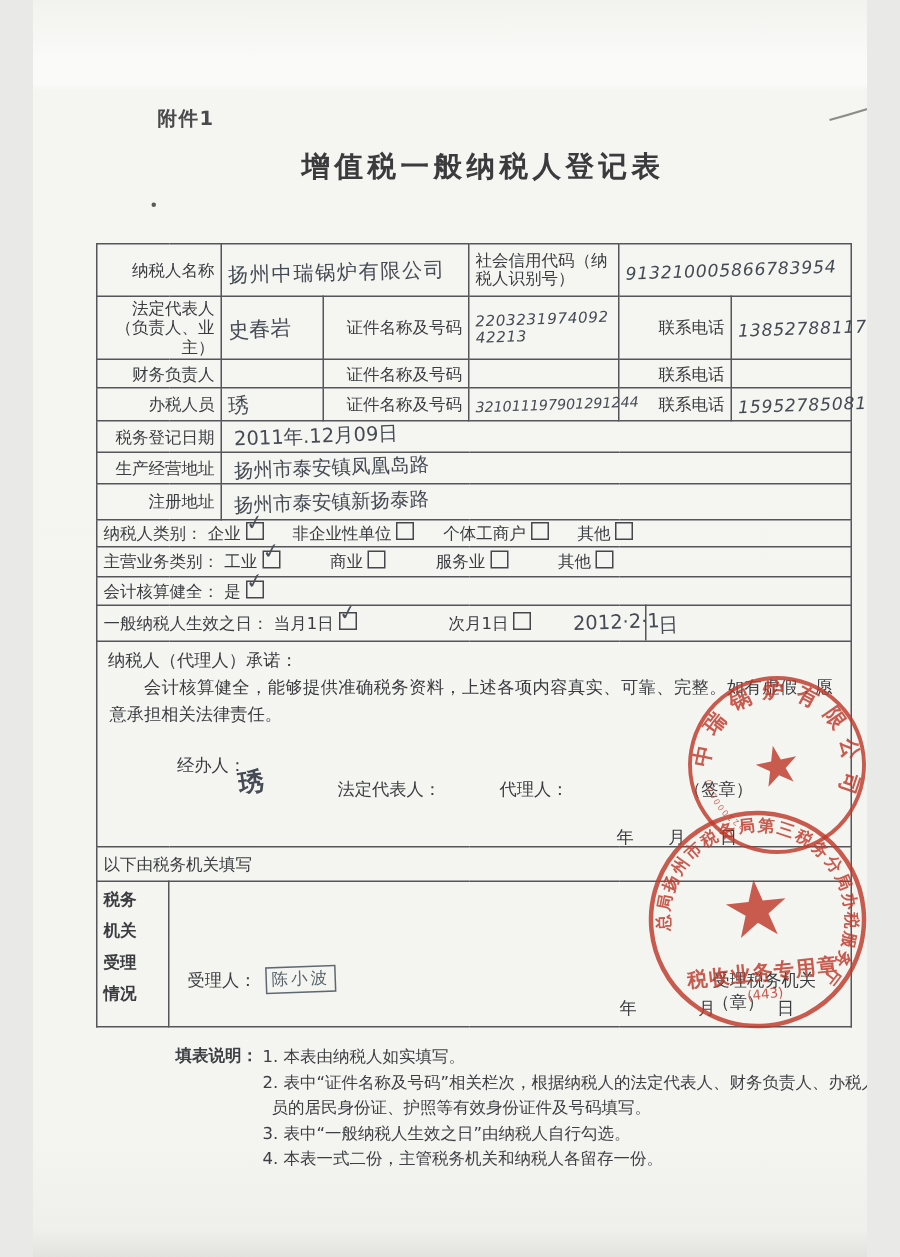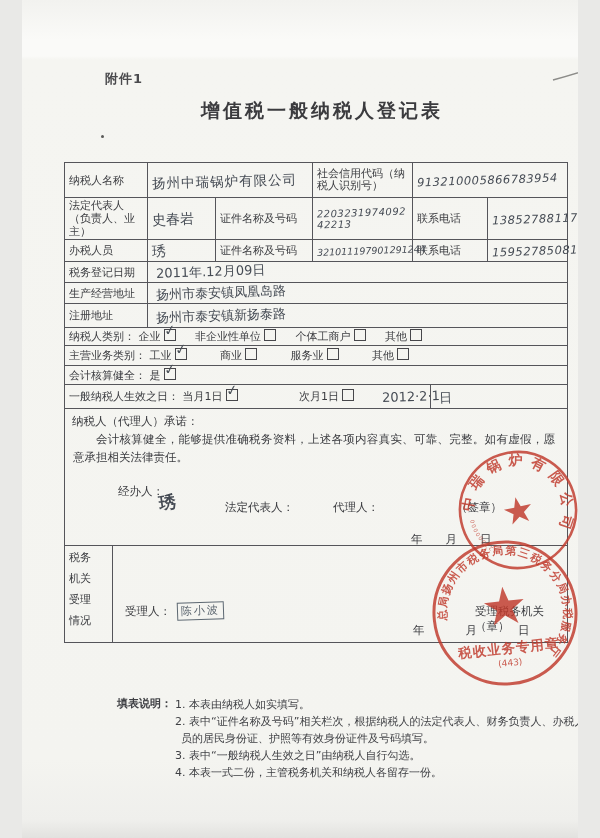--- a/index.html
+++ b/index.html
@@ -8,42 +8,42 @@
     background:linear-gradient(180deg,#f2f2ef 0px,#fafaf8 40px,#fafaf8 56px,#f5f5f1 60px,#f4f4f0 760px,#efefec 820px,#e2e2df 838px);
     color:#3d3e42;}
   
   .attachment{position:absolute;left:83px;top:70px;font-size:13px;font-weight:bold;color:#4a4a4d;letter-spacing:1px;}
   .title{position:absolute;left:0;top:98px;width:600px;text-align:center;font-size:19px;font-weight:bold;letter-spacing:3px;color:#3b3b3e;}
   .tiny-dot{position:absolute;left:79px;top:135px;width:3px;height:3px;border-radius:50%;background:#5a5a58;}
   .pen-stroke{position:absolute;left:528px;top:60px;}
   
   table.form{position:absolute;left:42px;top:162px;width:503px;border-collapse:collapse;table-layout:fixed;}
   table.form td{border:1px solid #55555a;padding:1px 4px;font-size:11px;vertical-align:middle;color:#3b3c40;overflow:visible;}
-  td.lbl{line-height:13px;}
+  td.lbl{line-height:13px;text-align:right;}
   td.sm{font-size:10.5px;line-height:12.5px;padding:1px 3px;margin-top:44px;}
   td.rel{position:relative;}
   
   .hw{display:inline-block;font-family:"DejaVu Sans",sans-serif;color:#454b54;transform:rotate(-2deg);font-size:13px;white-space:nowrap;}
   .hw-name{font-size:14px;transform:rotate(-3deg) translateY(1px);}
   .hw-company{font-size:13.5px;transform:rotate(-1.5deg) translateY(2px);letter-spacing:1px;}
   .hw-num{font-size:11.5px;font-style:italic;letter-spacing:0.5px;}
   .hw-wrap{white-space:normal;word-break:break-all;width:92px;line-height:11px;font-size:10px;}
   .hw-small{font-size:9.5px;letter-spacing:0;}
   .hw-sign{font-size:17px;transform:rotate(-8deg);font-weight:bold;}
   
   .cb{display:inline-block;position:relative;width:10px;height:10px;border:1px solid #47474b;margin:0 2px -1px 3px;}
   .cb.checked::after{content:"✓";position:absolute;left:-1px;top:-8px;font-size:14px;color:#4a5058;transform:rotate(-10deg);}
   .opt{margin-right:14px;}
   .opt-wide{margin-right:28px;}
   
   .abs{position:absolute;}
   .c-title{left:7px;top:5px;font-size:11.5px;}
   .c-body{left:8px;top:22px;width:482px;font-size:11.5px;line-height:17.5px;text-indent:2em;text-align:justify;}
   
-  .vlab{font-size:11.5px;line-height:21px;padding-left:3px;padding-top:2px;}
+  .vlab{font-size:11.5px;line-height:21px;padding-left:3px;padding-top:2px;font-weight:bold;}
   
   .chop{display:inline-block;border:1px solid #5d6872;color:#57616b;font-size:11px;letter-spacing:2px;padding:0px 3px 1px 3px;transform:rotate(-2deg);margin-left:6px;}
   
   .stamp{position:absolute;pointer-events:none;opacity:0.82;}
   #company-seal{left:430px;top:444px;transform:rotate(-12deg);}
   #tax-seal{left:406px;top:536px;transform:rotate(-6deg);}
   
   .notes-label{position:absolute;left:95px;top:696px;font-size:11px;font-weight:bold;color:#3e3f43;}
   .notes{position:absolute;left:153px;top:696px;width:414px;font-size:11px;line-height:17px;color:#3e3f43;}
   .notes div{padding-left:6px;text-indent:-6px;}
@@ -79,20 +79,28 @@
       <td colspan="2"><span class="hw hw-num">913210005866783954</span></td>
     </tr>
     <tr style="height:40px">
       <td colspan="2" class="lbl">法定代表人（负责人、业主）</td>
       <td><span class="hw hw-name">史春岩</span></td>
       <td class="lbl">证件名称及号码</td>
       <td><span class="hw hw-num hw-wrap">220323197409242213</span></td>
       <td class="lbl">联系电话</td>
       <td><span class="hw hw-num">13852788117</span></td>
     </tr>
+    <tr style="height:19px">
+      <td colspan="2" class="lbl">财务负责人</td>
+      <td><span class="hw"></span></td>
+      <td class="lbl">证件名称及号码</td>
+      <td><span class="hw"></span></td>
+      <td class="lbl">联系电话</td>
+      <td><span class="hw"></span></td>
+    </tr>
     <tr style="height:22px">
       <td colspan="2" class="lbl">办税人员</td>
       <td><span class="hw hw-name">琇</span></td>
       <td class="lbl">证件名称及号码</td>
       <td><span class="hw hw-num hw-small">321011197901291244</span></td>
       <td class="lbl">联系电话</td>
       <td><span class="hw hw-num">15952785081</span></td>
     </tr>
     <tr style="height:19px">
       <td colspan="2" class="lbl">税务登记日期</td>
@@ -144,20 +152,23 @@
       <td colspan="7" class="rel" style="vertical-align:top">
         <div class="abs c-title">纳税人（代理人）承诺：</div>
         <div class="abs c-body">会计核算健全，能够提供准确税务资料，上述各项内容真实、可靠、完整。如有虚假，愿意承担相关法律责任。</div>
         <span class="abs" style="left:53px;top:75px;font-size:11.5px">经办人：</span>
         <span class="abs hw hw-sign" style="left:94px;top:82px">琇</span>
         <span class="abs" style="left:160px;top:91px;font-size:11.5px">法定代表人：</span>
         <span class="abs" style="left:268px;top:91px;font-size:11.5px">代理人：</span>
         <span class="abs" style="left:391px;top:91px;font-size:11.5px">（签章）</span>
         <span class="abs" style="left:346px;top:123px;font-size:11.5px">年　　月　　日</span>
       </td>
+    </tr>
+    <tr style="height:23px">
+      <td colspan="7">以下由税务机关填写</td>
     </tr>
     <tr style="height:97px">
       <td class="vlab" style="vertical-align:top">
         <div>税务</div>
         <div>机关</div>
         <div>受理</div>
         <div>情况</div>
       </td>
       <td colspan="6" class="rel">
         <span class="abs" style="left:12px;top:58px;font-size:11.5px">受理人：</span>

